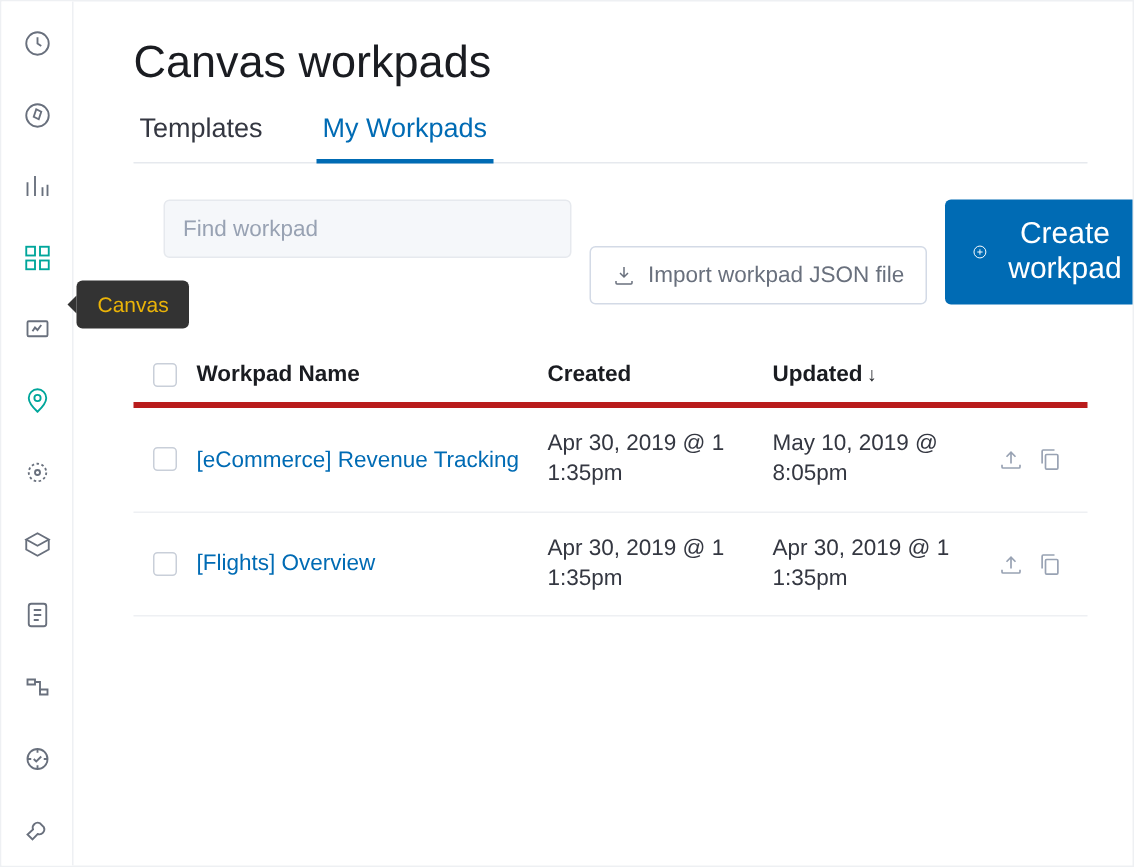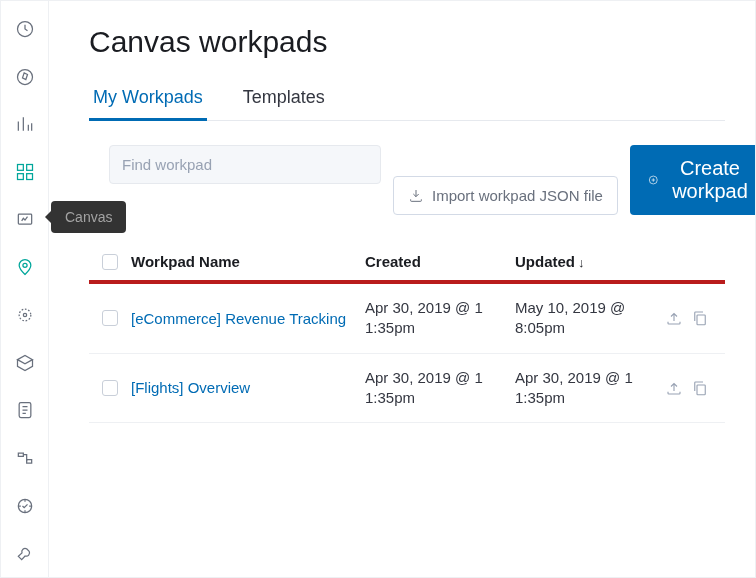--- a/index.html
+++ b/index.html
@@ -3,25 +3,25 @@
 <meta charset="utf-8">
 <style>
   * { box-sizing: border-box; margin: 0; padding: 0; }
   html, body { width: 756px; height: 578px; font-family: -apple-system, BlinkMacSystemFont, "Segoe UI", Helvetica, Arial, sans-serif; color: #343741; background:#fff;}
   .app { display:flex; width:756px; height:578px; border:1px solid #eef0f3;}
   
   .sidebar { width:48px; background:#fff; border-right:1px solid #eef0f3; display:flex; flex-direction:column; align-items:center; padding-top:4px; position:relative;}
   .sidebar .item { width:48px; height:48px; display:flex; align-items:center; justify-content:center; color:#69707d; cursor:pointer; position:relative;}
   .sidebar .item.teal { color:#00a69b; }
   .sidebar .item svg { width:20px; height:20px; stroke:currentColor; fill:none; stroke-width:1.5; }
-  .tooltip { position:absolute; left:50px; top:200px; background:#333; color:#a3a3a3; padding:8px 14px; border-radius:4px; font-size:14px; white-space:nowrap; z-index:10;}
+  .tooltip { position:absolute; left:50px; top:186px; background:#333; color:#eab308; padding:8px 14px; border-radius:4px; font-size:14px; white-space:nowrap; z-index:10;}
   .tooltip::before { content:""; position:absolute; left:-6px; top:50%; transform:translateY(-50%); border:6px solid transparent; border-right-color:#333; border-left:none;}
   
   .main { flex:1; padding:24px 30px 0 40px; overflow:hidden;}
-  .page-title { font-size:30px; font-weight:400; color:#1a1c21; margin-bottom:28px;}
+  .page-title { font-size:30px; font-weight:400; color:#1a1c21; margin-bottom:16px;}
   .tabs { display:flex; gap:32px; border-bottom:1px solid #e6e9ee; margin-bottom:24px;}
   .tab { padding:0 4px 12px 4px; font-size:18px; color:#343741; cursor:pointer; position:relative;}
   .tab.active { color:#006bb4; font-weight:500;}
   .tab.active::after { content:""; position:absolute; left:0; right:0; bottom:-1px; height:3px; background:#006bb4;}
   
   .action-row { display:flex; gap:12px; align-items:flex-start; margin-bottom:28px;}
   .action-row .left { flex:0 0 auto; width:292px;padding-left:20px;}
   .action-row .right { flex:1; display:flex; flex-direction:row; align-items:flex-end; gap:12px; min-width:0;}
   .search { width:100%; background:#f5f7fa; border:1px solid #e6e9ee; border-radius:4px; padding:10px 12px; font-size:15px; color:#69707d;}
   .search::placeholder { color:#98a2b3;}
@@ -124,22 +124,22 @@
         </svg>
     </div>
 
     <div class="tooltip">Canvas</div>
   </div>
 
   <div class="main">
     <h1 class="page-title">Canvas workpads</h1>
 
     <div class="tabs">
+      <div class="tab">Templates</div>
       <div class="tab active">My Workpads</div>
-      <div class="tab">Templates</div>
     </div>
 
     <div class="action-row">
       <div class="left">
         <input class="search" type="text" placeholder="Find workpad" style="">
       </div>
       <div class="right">
         <button class="import-btn">
           <svg viewBox="0 0 24 24">
               <path d="M12 3v10M8 9l4 4 4-4"></path>

